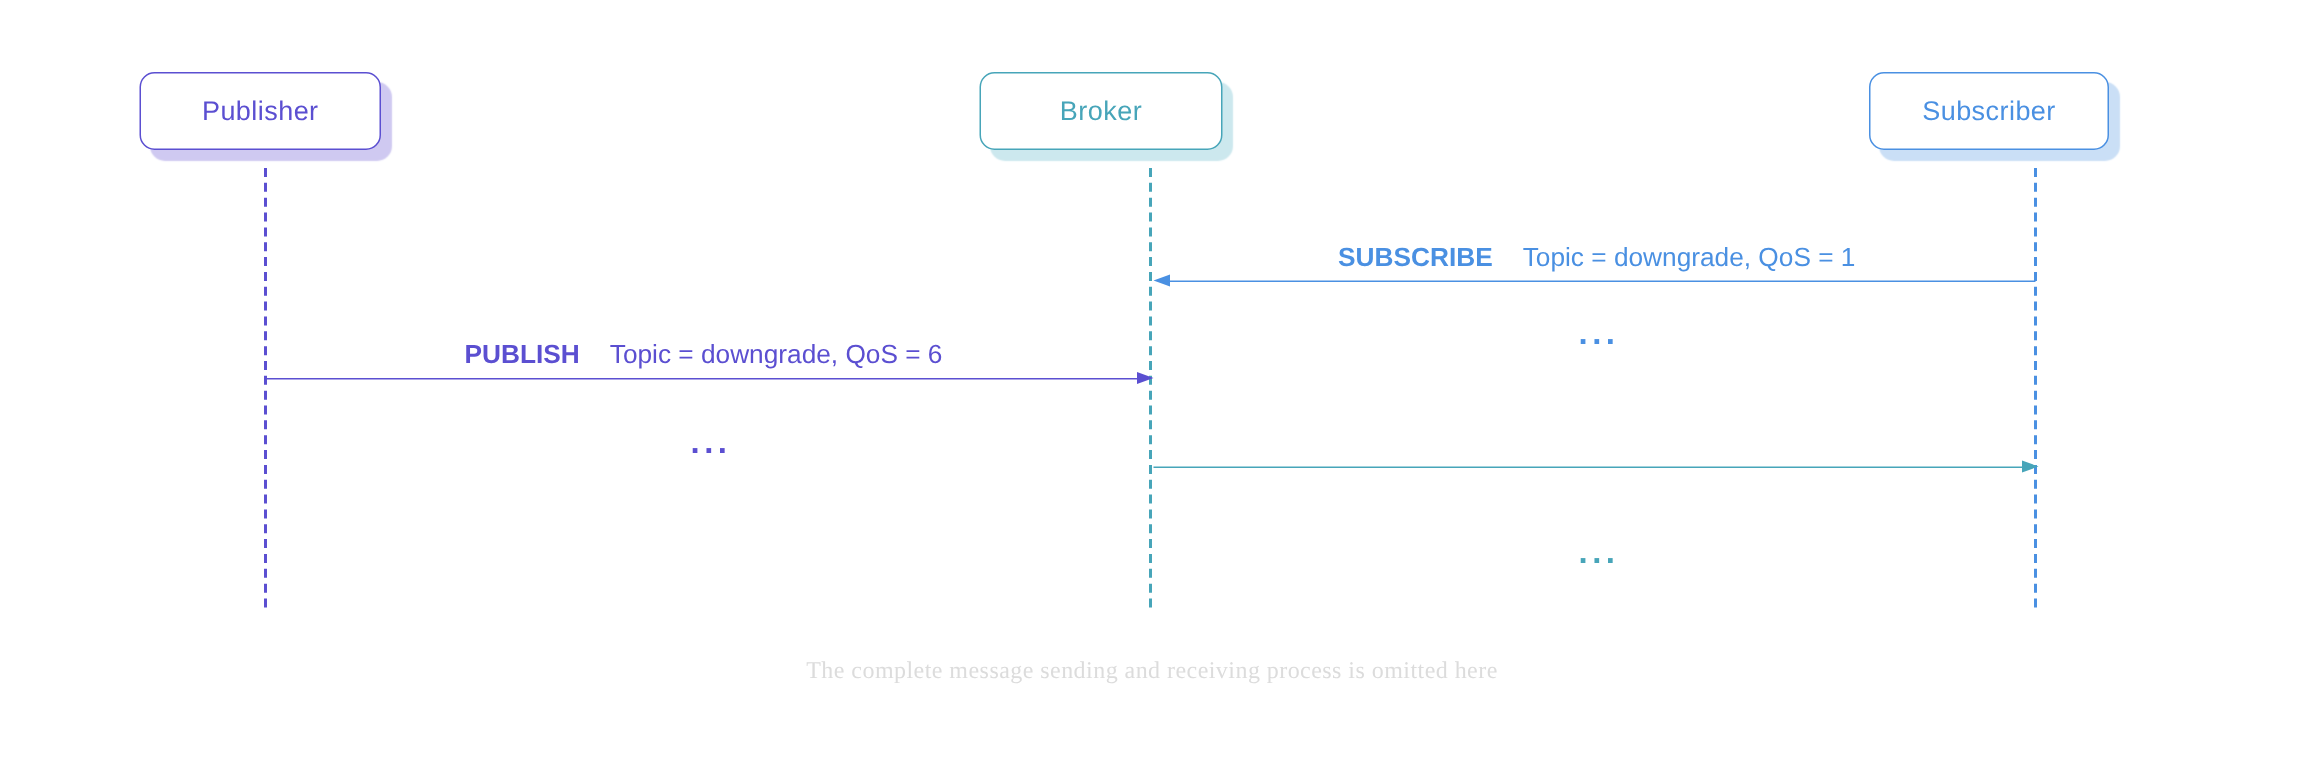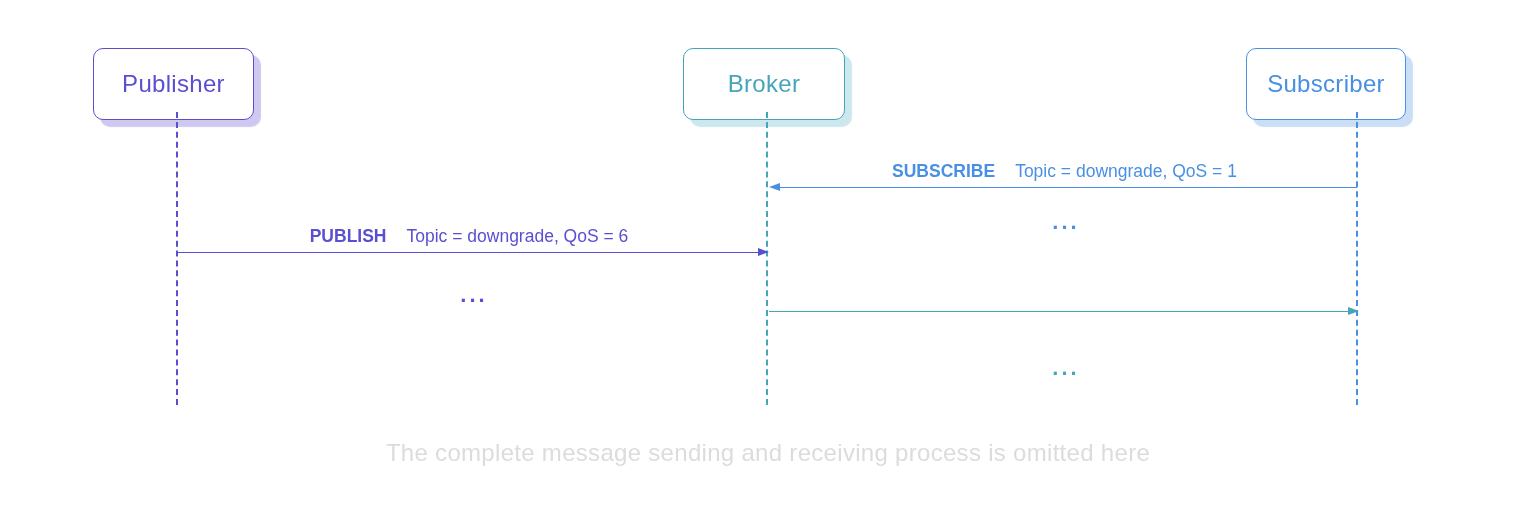--- a/index.html
+++ b/index.html
@@ -13,38 +13,38 @@
     width: 1536px;
     height: 513px;
     background: #ffffff;
     overflow: hidden;
   }
 
   
   .actor-box {
     position: absolute;
     top: 48px;
-    height: 72px;
+    height: 52px;
     box-sizing: border-box;
     background: #ffffff;
     border-radius: 10px;
     display: flex;
     align-items: center;
     justify-content: center;
-    font-size: 24px;
+    font-size: 18px;
     letter-spacing: 0.3px;
   }
   .actor-publisher {
     left: 93px; width: 161px;
     border: 1.5px solid var(--publisher);
     color: var(--publisher);
     box-shadow: 7px 7px 1px var(--publisher-shadow);
   }
   .actor-broker {
-    left: 683px; width: 162px;
+    left: 653px; width: 162px;
     border: 1.5px solid var(--broker);
     color: var(--broker);
     box-shadow: 7px 7px 1px var(--broker-shadow);
   }
   .actor-subscriber {
     left: 1246px; width: 160px;
     border: 1.5px solid var(--subscriber);
     color: var(--subscriber);
     box-shadow: 7px 7px 1px var(--subscriber-shadow);
   }
@@ -124,23 +124,24 @@
   .ellipsis-blue   { left: 1066px; top: 211px; color: var(--subscriber); }
   .ellipsis-purple { left: 474px;  top: 284px; color: var(--publisher); }
   .ellipsis-teal   { left: 1066px; top: 357px; color: var(--broker); }
 
   
   .caption {
     position: absolute;
     left: 0; top: 439px;
     width: 1536px;
     text-align: center;
-    font-size: 24px;
+    font-size: 16px;
     color: var(--caption);
     letter-spacing: 0.3px;
+    font-family: Liberation Serif, serif;
   }
 </style>
 </head>
 <body>
 
 <div class="canvas">
 
   <div class="actor-box actor-publisher">
     <span>Publisher</span>
   </div>

